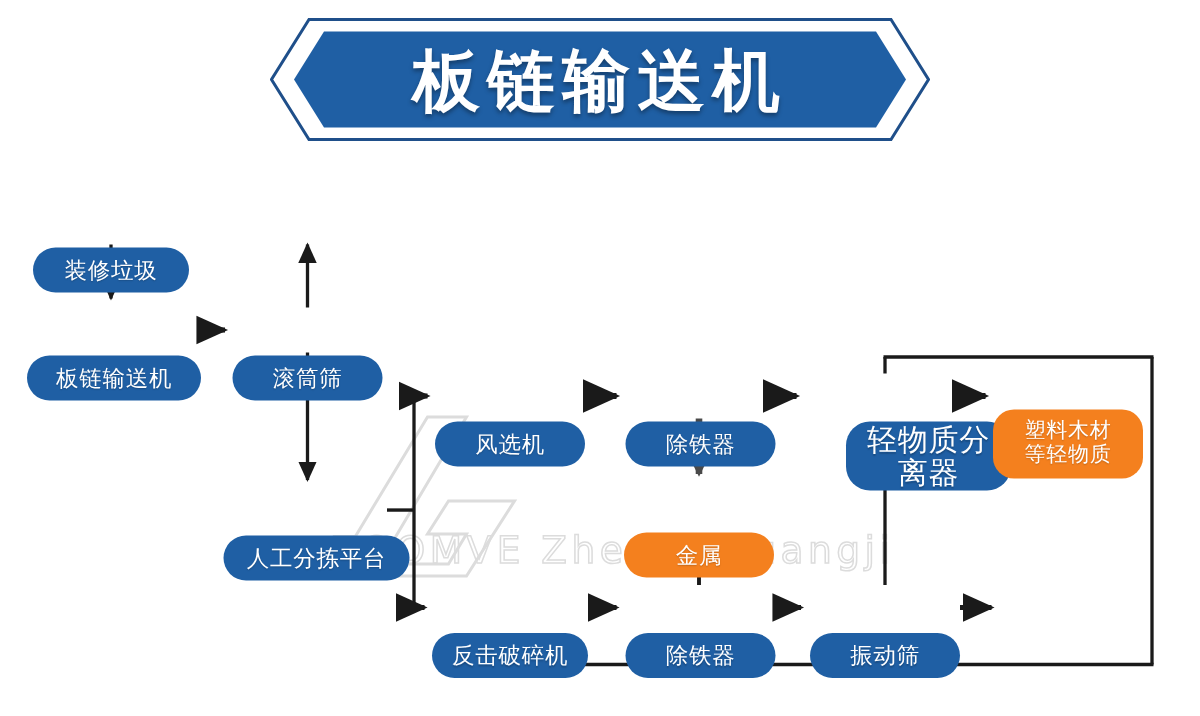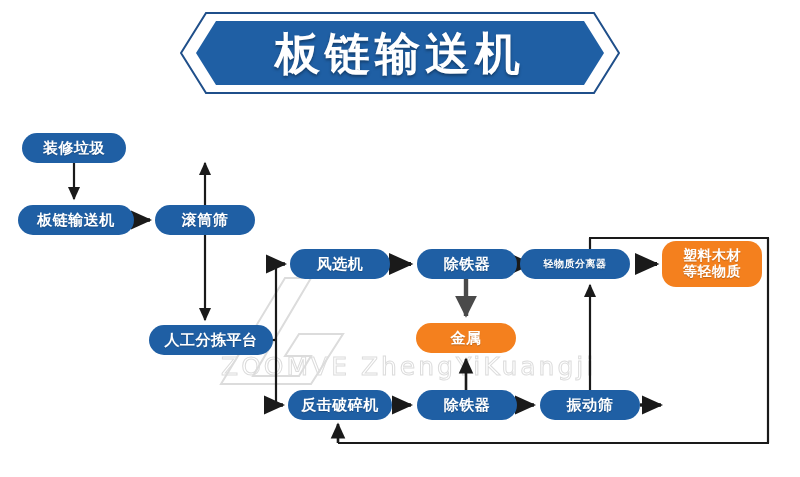--- a/index.html
+++ b/index.html
@@ -105,26 +105,27 @@
   
   .node {
     position: absolute;
     box-sizing: border-box;
     display: flex;
     align-items: center;
     justify-content: center;
     text-align: center;
     border-radius: 16px;
     color: #ffffff;
-    font-weight: bold;
+    font-weight: normal;
     font-size: 15px;
     line-height: 1.12;
     letter-spacing: 0.5px;
     padding: 0 6px;
     text-shadow: 0 1px 1px rgba(0,0,0,0.22);
+    margin-top: 32px;
   }
   .node.blue {
     background: #1f5fa4;
   }
   .node.orange {
     background: #f4801e;
   }
   .node.two-line {
     border-radius: 14px;
     font-size: 14px;
@@ -252,21 +253,21 @@
   </div>
 
   <div class="node blue" style="left:290px; top:249px; width:100px; height:30px;">
     <span class="nlabel">风选机</span>
   </div>
 
   <div class="node blue" style="left:417px; top:249px; width:100px; height:30px;">
     <span class="nlabel">除铁器</span>
   </div>
 
-  <div class="node blue" style="left:520px; top:249px; width:110px; height:30px; font-size:10px;">
+  <div class="node blue" style="left:564px; top:249px; width:110px; height:46px; font-size:20px;">
     <span class="nlabel">轻物质分离器</span>
   </div>
 
   <div class="node orange two-line" style="left:662px; top:241px; width:100px; height:46px;">
     <span class="nlabel">塑料木材
 等轻物质</span>
   </div>
 
   <div class="node blue" style="left:288px; top:390px; width:104px; height:30px;">
     <span class="nlabel">反击破碎机</span>

